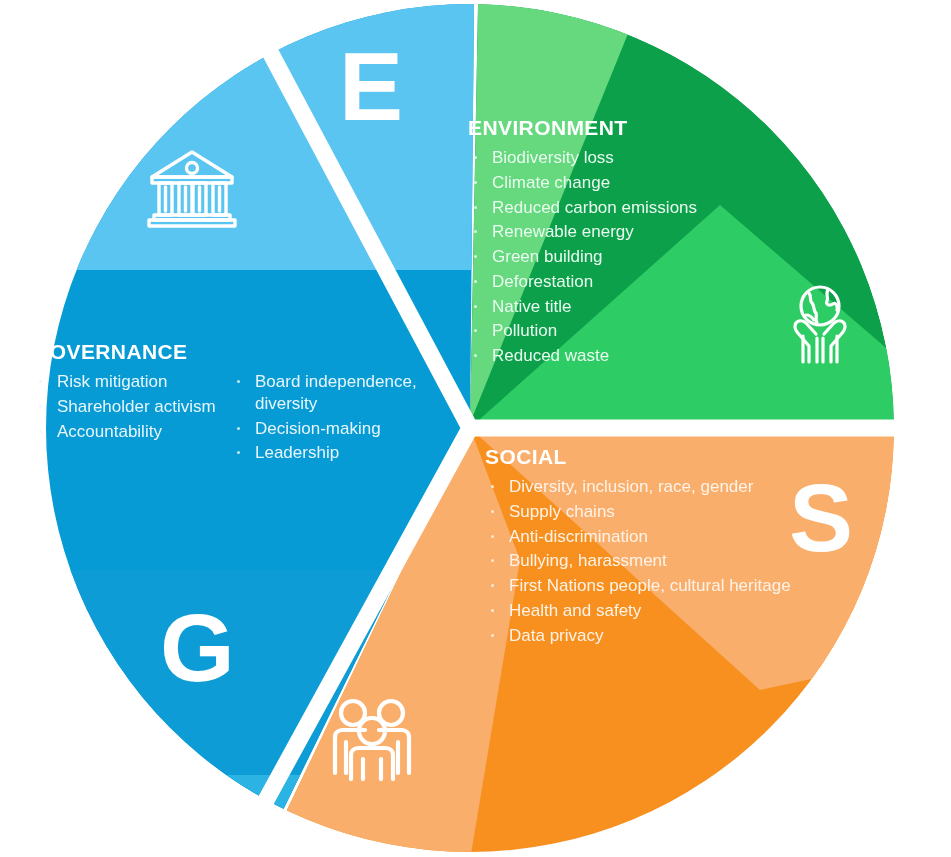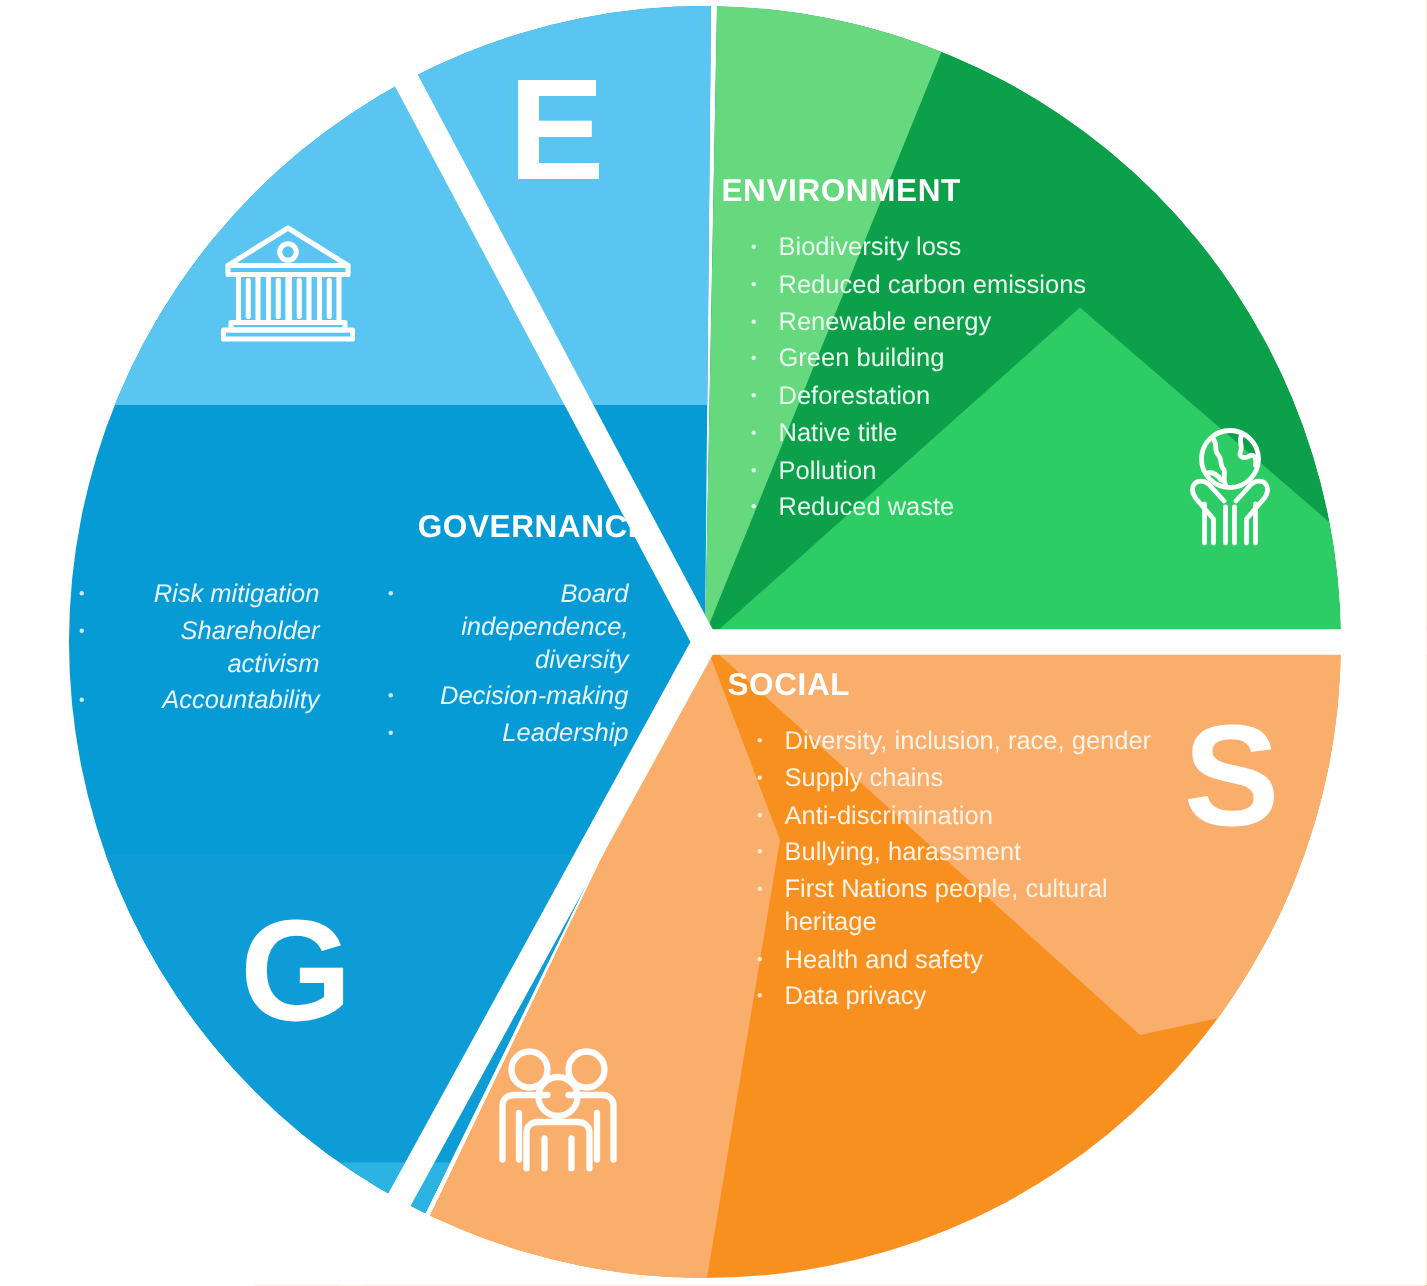--- a/index.html
+++ b/index.html
@@ -16,45 +16,45 @@
   #letter-e{left:339px;top:39px;font-size:96px;}
   #letter-s{left:789px;top:470px;font-size:96px;}
   #letter-g{left:160px;top:600px;font-size:96px;}
 
   
   .panel{position:absolute;color:#ffffff;}
   .panel h2{
     margin:0 0 6px 0;font-size:20px;font-weight:700;letter-spacing:.4px;
     color:#ffffff;font-family:"Liberation Sans", sans-serif;
   }
-  .panel ul{margin:14px;padding:0;list-style:none;}
+  .panel ul{margin:0;padding:0;list-style:none;}
   .panel li{
     position:relative;padding-left:24px;margin-bottom:3px;
     font-size:17px;line-height:1.28;font-weight:400;
     font-family:"Liberation Sans", sans-serif;
   }
   .panel li:before{
     content:"";position:absolute;left:6px;top:9px;
     width:3px;height:3px;border-radius:50%;background:currentColor;opacity:.85;
   }
 
   
-  #panel-environment{left:481px;top:116px;width:300px;color:#e9fbef;}
+  #panel-environment{left:468px;top:116px;width:300px;color:#e9fbef;}
   #panel-environment h2{font-size:21px;margin-bottom:7px;}
 
   
   #panel-social{left:485px;top:445px;width:310px;color:#fff3e8;}
   #panel-social h2{font-size:21px;margin-bottom:7px;}
 
   
-  #panel-governance{left:33px;top:340px;width:400px;color:#e8f6fd;text-align:right;}
+  #panel-governance{left:33px;top:340px;width:400px;color:#e8f6fd;}
   #panel-governance h2{font-size:21px;margin-bottom:7px;}
   #gov-cols{display:flex;gap:12px;}
   #gov-cols ul{width:186px;}
-  #gov-cols li{font-size:17px;font-style:italic;}
+  #gov-cols li{font-size:17px;}
 
   
   .iconwrap{position:absolute;}
   #icon-bank{left:146px;top:146px;width:92px;height:86px;}
   #icon-earth{left:776px;top:282px;width:88px;height:86px;}
   #icon-people{left:325px;top:697px;width:94px;height:84px;}
 </style>
 </head>
 <body>
 
@@ -127,20 +127,21 @@
   </svg>
 
   <div class="bigletter" id="letter-e">E</div>
   <div class="bigletter" id="letter-s">S</div>
   <div class="bigletter" id="letter-g">G</div>
 
   <div class="panel" id="panel-environment">
     <h2>ENVIRONMENT</h2>
     <ul>
       <li>Biodiversity loss</li>
+      <li>Climate change</li>
       <li>Reduced carbon emissions</li>
       <li>Renewable energy</li>
       <li>Green building</li>
       <li>Deforestation</li>
       <li>Native title</li>
       <li>Pollution</li>
       <li>Reduced waste</li>
     </ul>
   </div>
 

